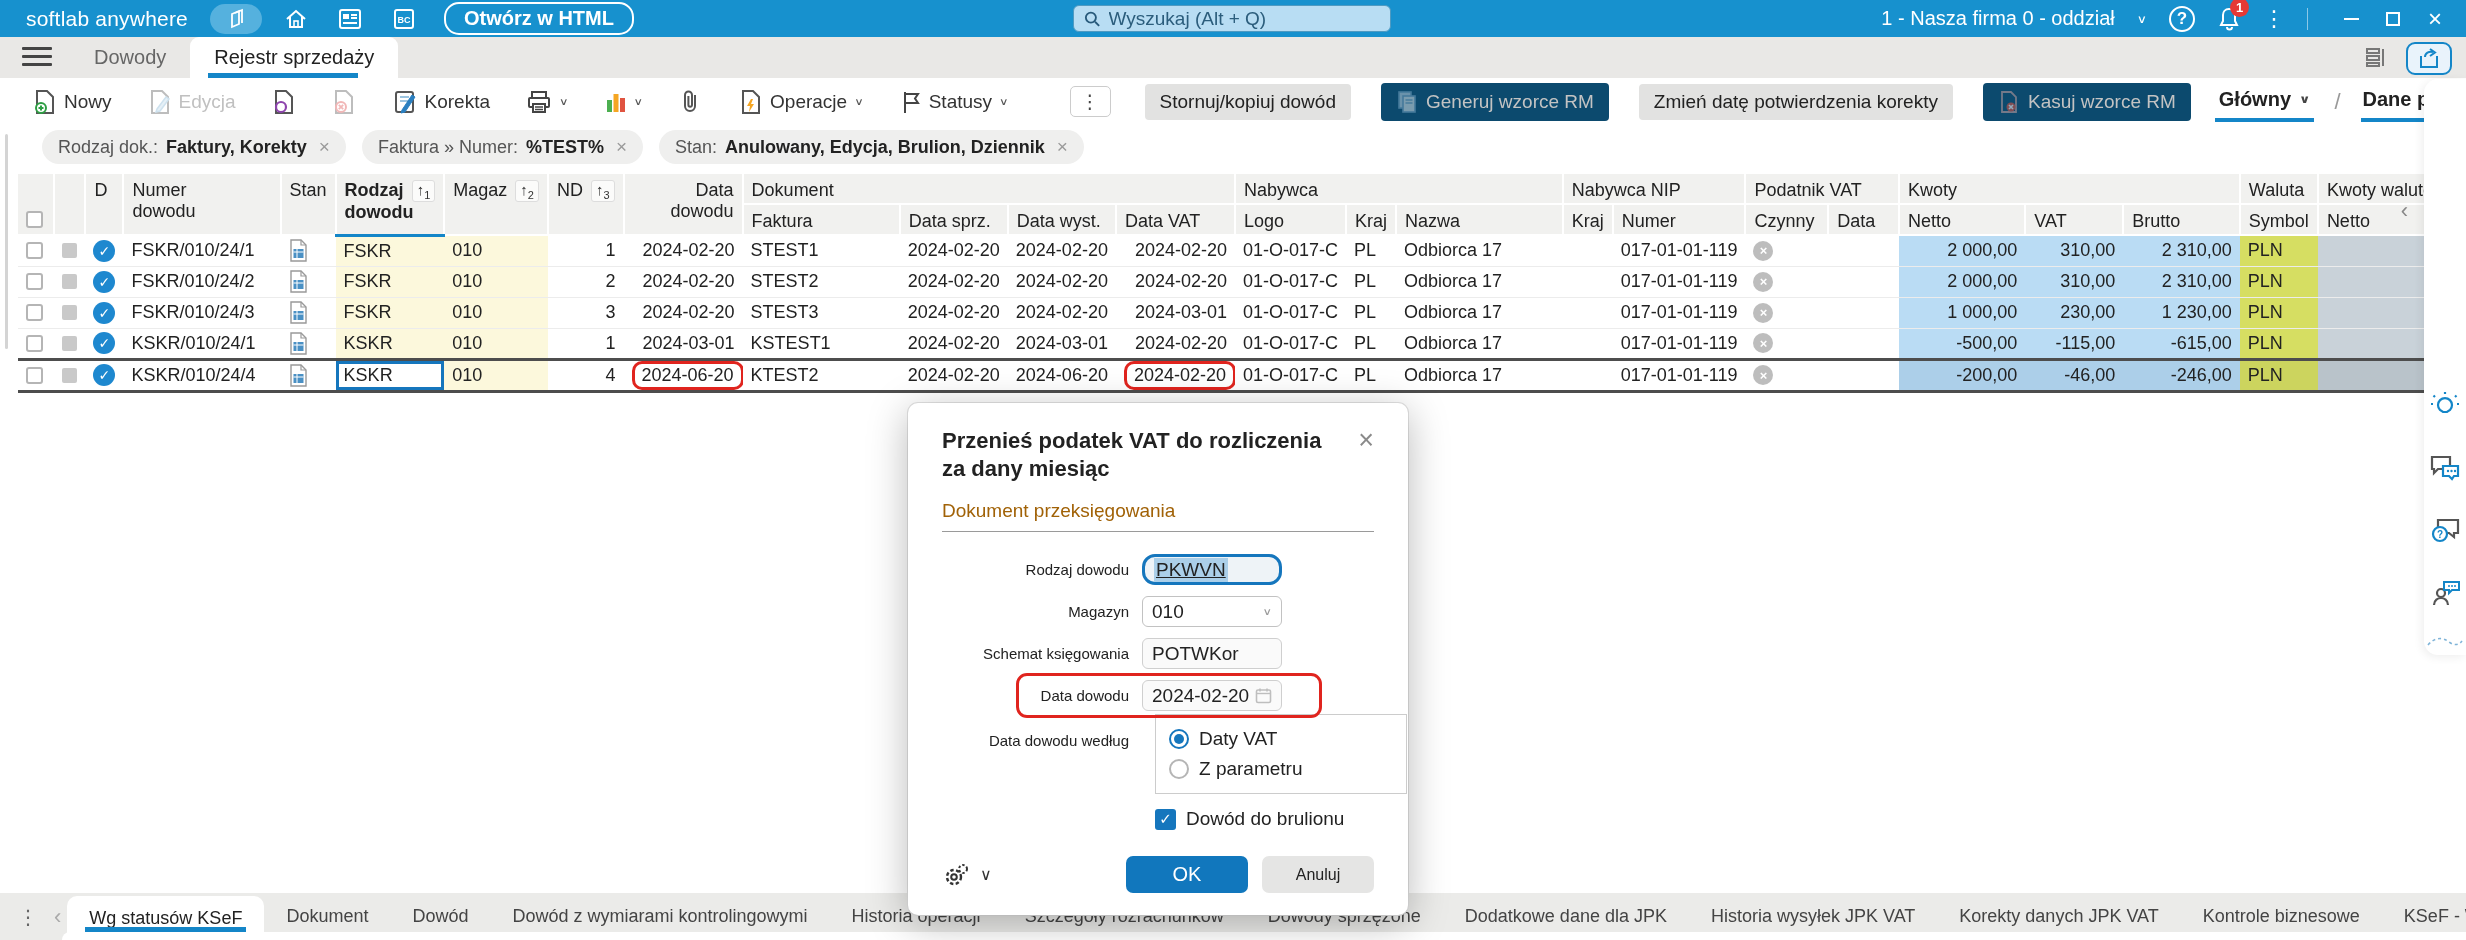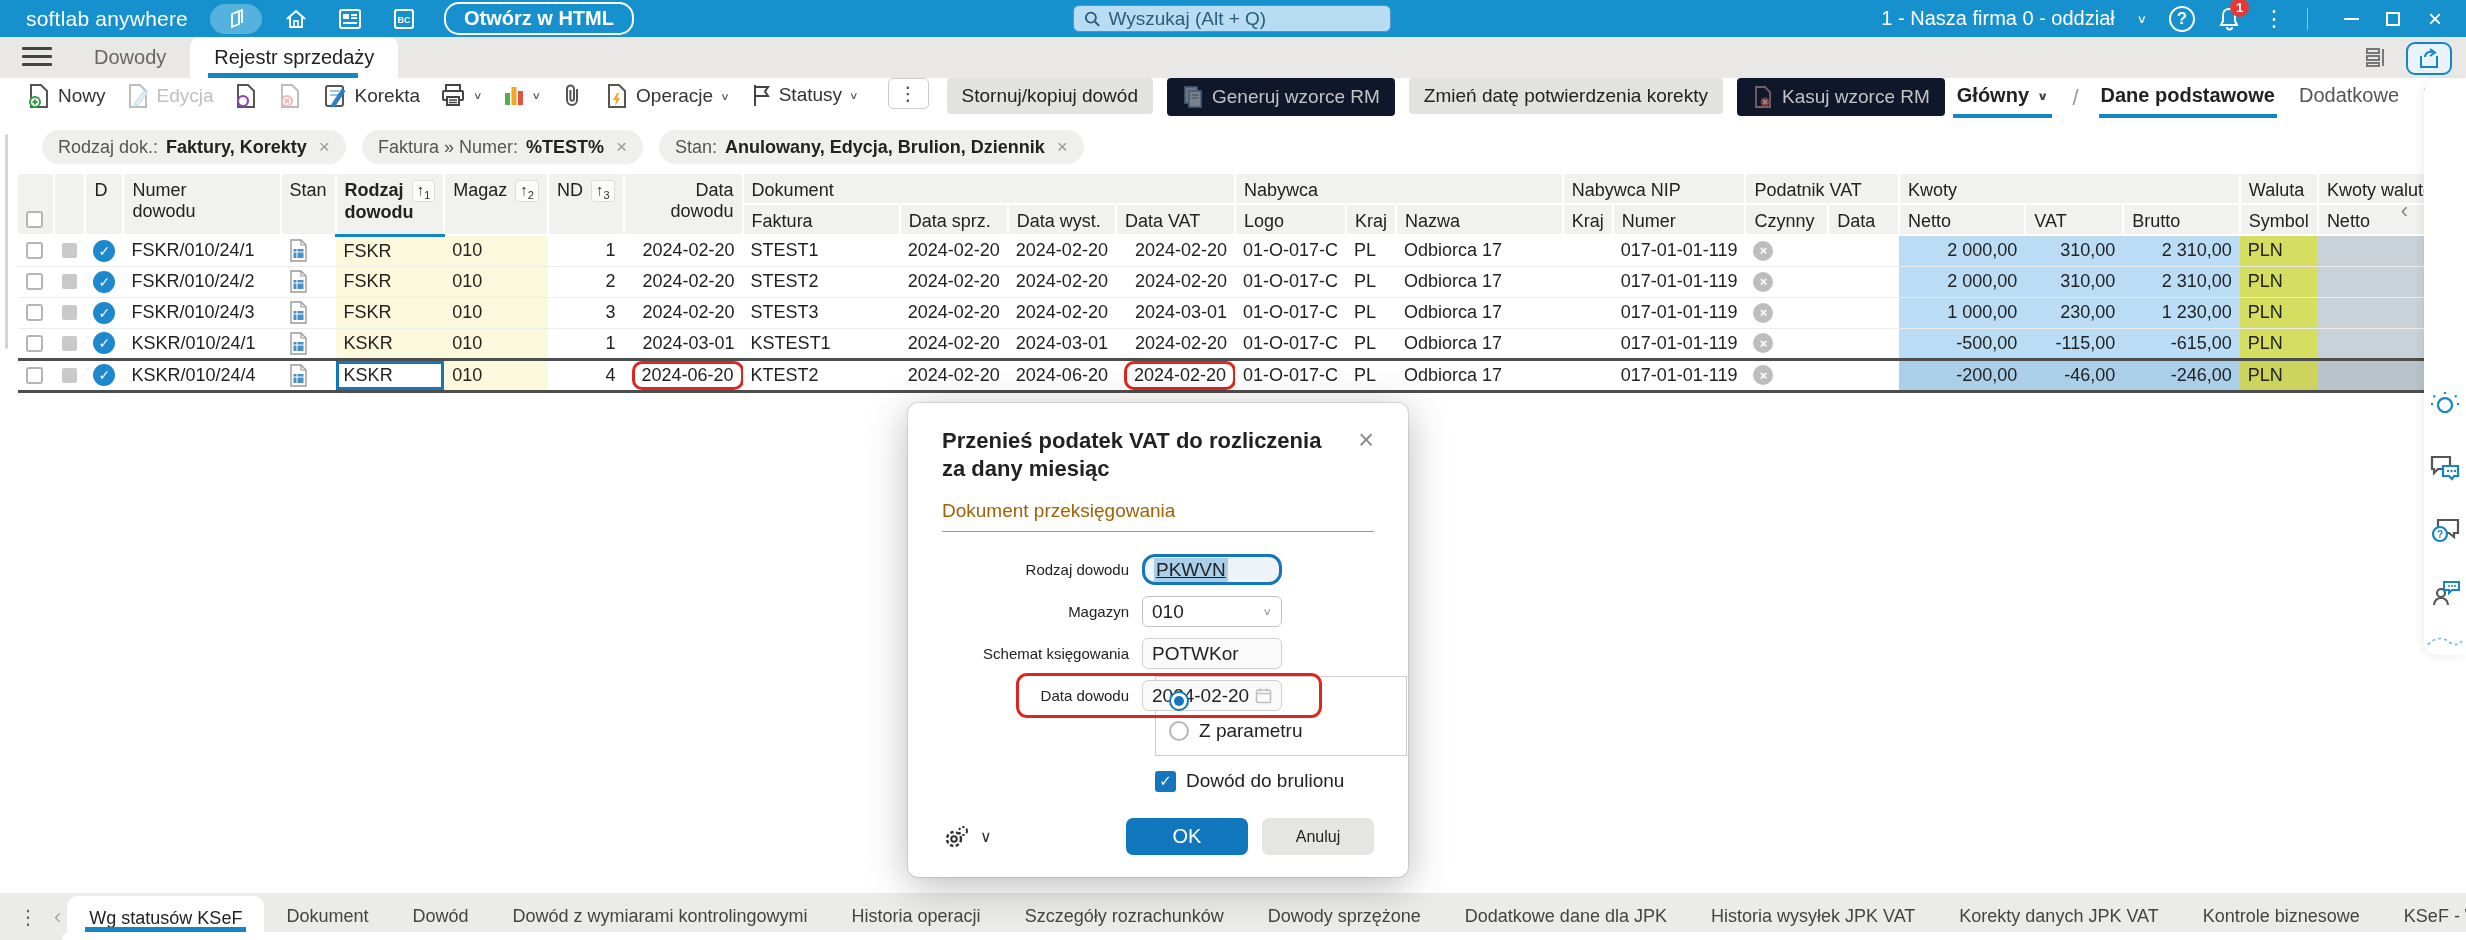--- a/index.html
+++ b/index.html
@@ -33,29 +33,29 @@
   .tabrow { height:41px; background:#e9e8e6; display:flex; align-items:stretch; position:relative; }
   .hamburger { width:30px; margin:10px 18px 0 22px; cursor:pointer; }
   .hamburger div { height:3px; background:#444; margin-bottom:5px; border-radius:1px; }
   .nav-tab { padding:0 24px; display:flex; align-items:center; font-size:20px; color:#666; cursor:pointer; position:relative; }
   .nav-tab.active { background:#fff; border-radius:9px 9px 0 0; color:#222; }
   .nav-tab.active::after { content:""; position:absolute; left:18px; right:40px; bottom:0; height:5px; background:#1486c8; }
   .tabrow-icons { position:absolute; right:78px; top:8px; display:flex; gap:14px; align-items:center; }
   .share-btn { position:absolute; right:14px; top:5px; width:46px; height:33px; border:2px solid #1486c8; border-radius:9px; background:#e9f3fb; display:flex; align-items:center; justify-content:center; cursor:pointer; }
 
   
-  .toolbar { height:47px; background:#fff; display:flex; align-items:flex-start; padding-left:18px; gap:2px; }
+  .toolbar { height:47px; background:#fff; display:flex; align-items:center; padding-left:24px; gap:18px; }
   .tbtn { display:flex; align-items:center; gap:7px; padding:5px 9px; font-size:19px; color:#333; border-radius:4px; cursor:pointer; white-space:nowrap; }
   .tbtn.disabled { color:#c0c0c0; cursor:default; }
   .tbtn.disabled svg { opacity:.38; }
   .tbtn .chev2 { font-size:13px; color:#555; transform:scaleY(.75); }
   .vsep { width:1px; height:28px; background:#ddd; margin:0 8px; }
   .kebab-btn { border:1px solid #ccc; border-radius:5px; padding:3px 10px; font-size:19px; color:#444; cursor:pointer; margin-right:10px; }
   .action-btn { background:#e2e2e1; color:#222; padding:7px 15px; border-radius:4px; font-size:19px; margin:0 6px; cursor:pointer; white-space:nowrap; display:flex; gap:8px; align-items:center; }
-  .action-btn.disabled { background:#0f172a; color:#c3c3c3; cursor:default; }
+  .action-btn.disabled { background:#0c4a6e; color:#c3c3c3; cursor:default; }
   .toolbar-right { margin-left:auto; display:flex; align-items:center; gap:20px; padding-right:78px; }
   .view-sel { font-size:20px; font-weight:700; color:#222; border-bottom:4px solid #1486c8; padding:6px 4px 7px; display:flex; gap:8px; align-items:center; cursor:pointer; }
   .slash { color:#999; font-size:22px; }
   .view-tab { font-size:20px; color:#555; padding:6px 2px 7px; cursor:pointer; border-bottom:4px solid transparent; white-space:nowrap; }
   .view-tab.active { color:#222; font-weight:700; border-bottom-color:#1486c8; }
 
   
   .chips-row { background:#fff; padding:5px 0 10px 42px; display:flex; gap:16px; }
   .chip { background:#efefee; border-radius:17px; padding:6px 16px; font-size:18px; color:#555; display:flex; gap:8px; align-items:center; white-space:nowrap; }
   .chip b { color:#222; }
@@ -702,20 +702,23 @@
           <span>2024-02-20</span>
           <svg class="cal" width="17" height="17" viewBox="0 0 17 17">
               <rect x="1.5" y="3" width="14" height="12.5" rx="1.5" fill="none" stroke="#777" stroke-width="1.6"></rect>
               <line x1="5" y1="1.5" x2="5" y2="4.5" stroke="#777" stroke-width="1.6"></line>
               <line x1="12" y1="1.5" x2="12" y2="4.5" stroke="#777" stroke-width="1.6"></line>
               <line x1="1.5" y1="6.5" x2="15.5" y2="6.5" stroke="#777" stroke-width="1.4"></line>
             </svg>
         </div>
         <div class="ring"></div>
       </div>
+      <div class="frow" style="align-items:flex-start;">
+        <div class="flabel" style="padding-top:10px;">Data dowodu według</div>
+      </div>
       <div class="radio-box" style="margin-top:-46px; margin-bottom:12px;">
         <div class="radio-row">
           <div class="radio on"></div>
           <span>Daty VAT</span>
         </div>
         <div class="radio-row">
           <div class="radio"></div>
           <span>Z parametru</span>
         </div>
       </div>

